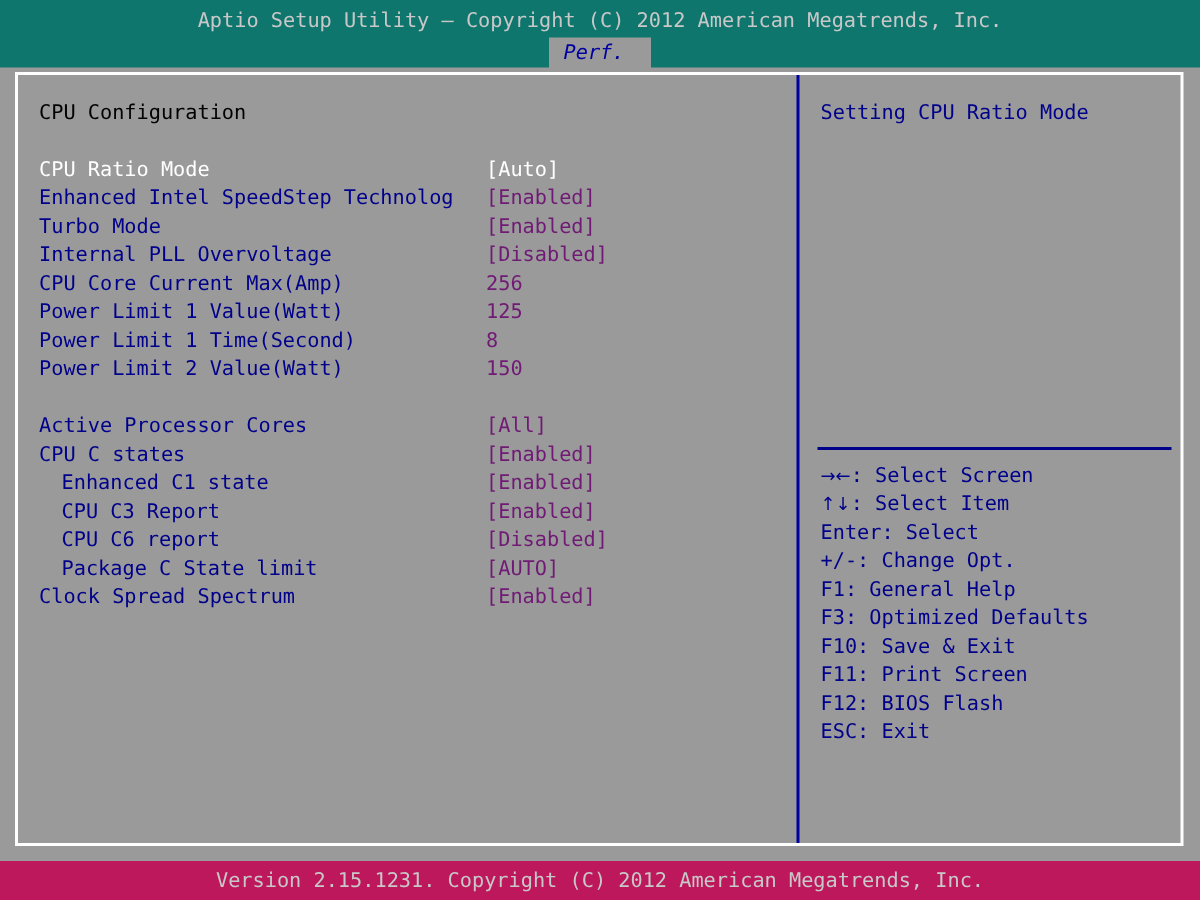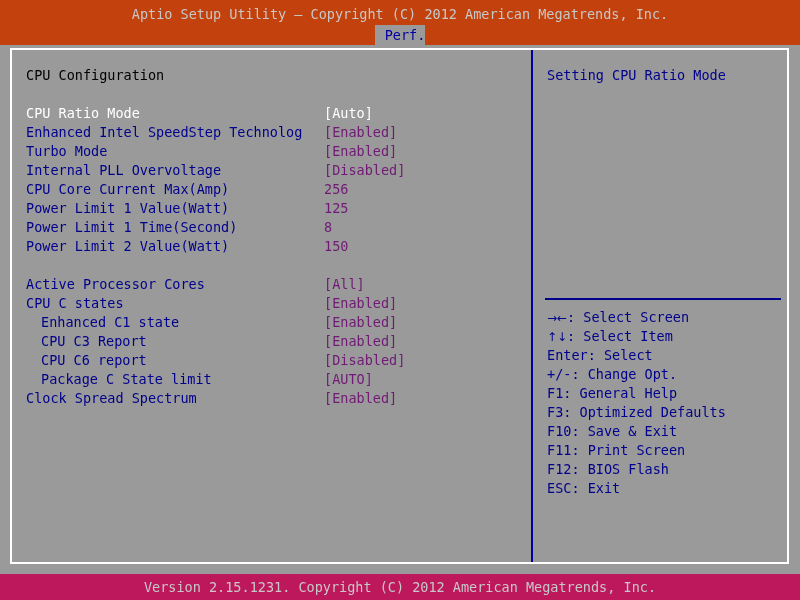--- a/index.html
+++ b/index.html
@@ -18,42 +18,43 @@
     line-height: 19px;
     overflow: hidden;
     -webkit-font-smoothing: none;
   }
 
   
   #titlebar {
     position: absolute;
     left: 0; top: 0;
     width: 800px; height: 45px;
-    background: #c2410c;
+    background: #0f766e;
   }
   #title-text {
     position: absolute;
     left: 0; top: 5px;
     width: 800px;
     text-align: center;
     color: #c8c8c8;
     white-space: pre;
   }
   #tabstrip {
     position: absolute;
     left: 0; top: 25px;
     width: 800px;
     height: 20px;
     text-align: center;
   }
   .tab {
     display: inline-block;
-    padding: 1px 0 2px 10px;
+    padding: 1px 18px 2px 10px;
     white-space: pre;
     color: #c8c8c8;
+    font-style: italic;
   }
   .tab.active {
     background: #9a9a9a;
     color: #0000a0;
   }
 
   
   #frame {
     position: absolute;
     left: 10px;  top: 48px;

